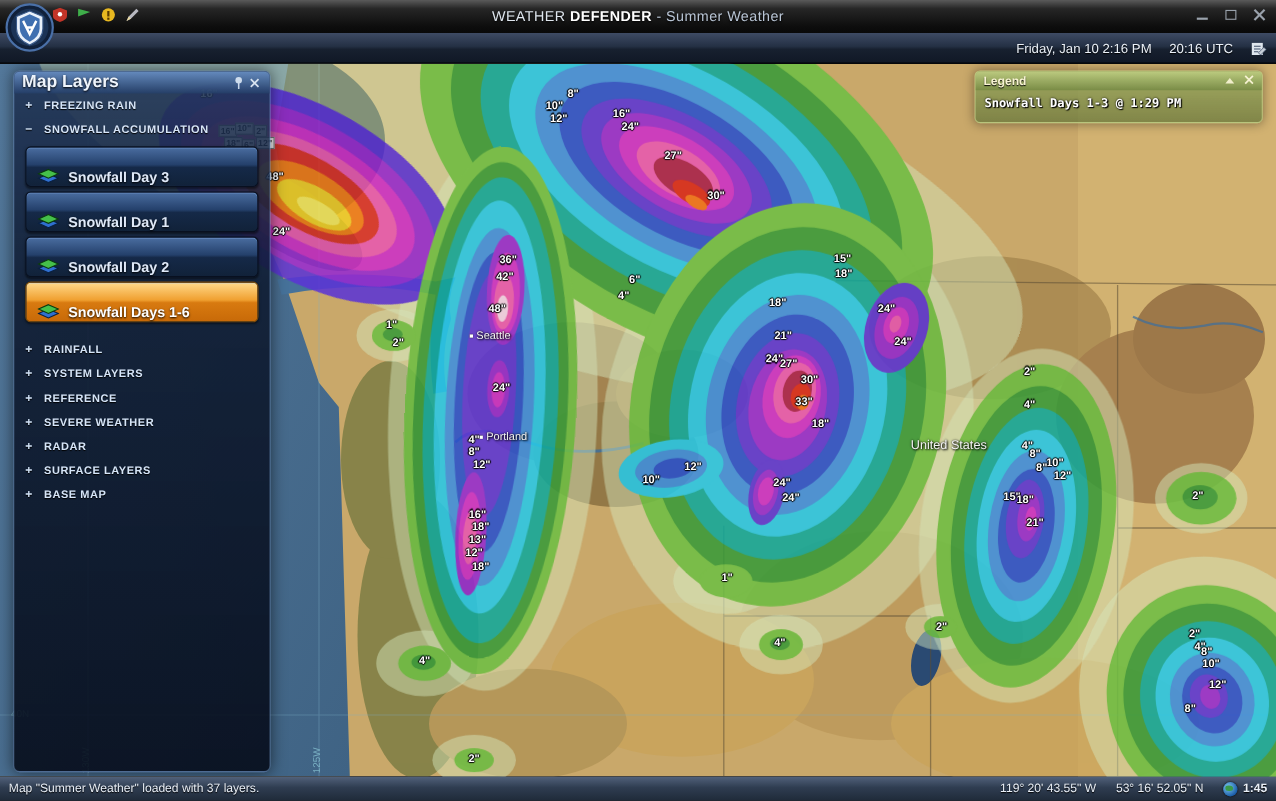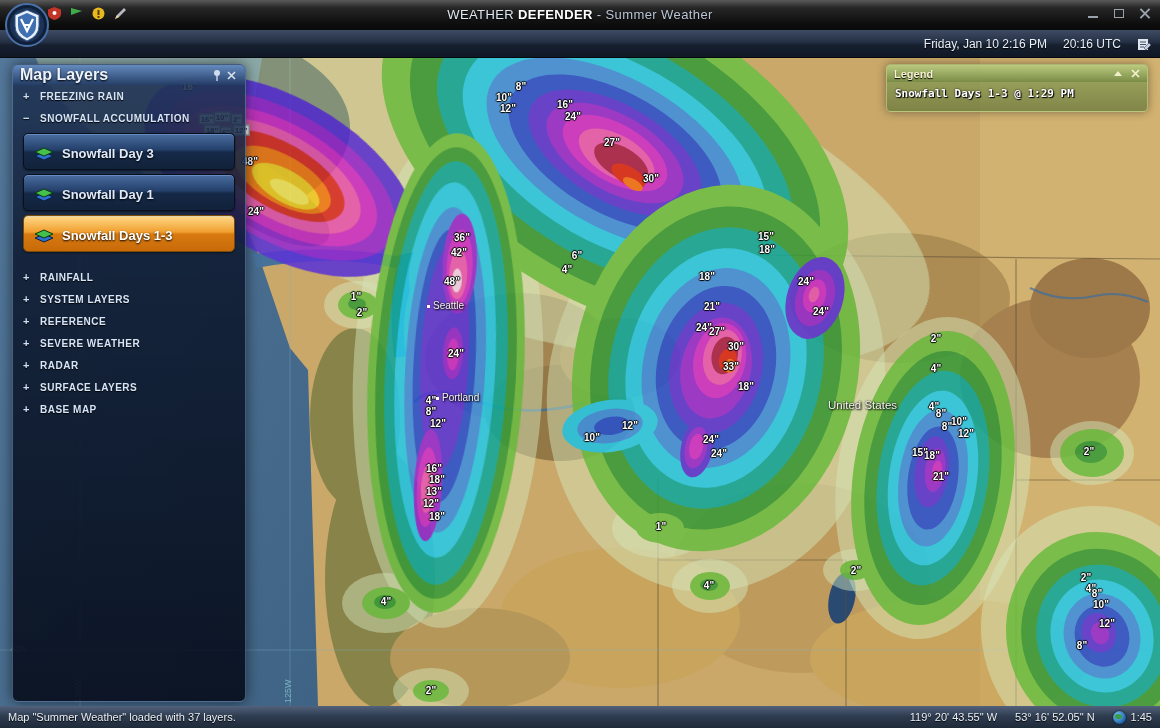--- a/index.html
+++ b/index.html
@@ -56,22 +56,22 @@
     border:1px solid rgba(130,170,220,.45);box-shadow:0 0 14px rgba(0,0,0,.55)}
   .panel-header{height:20px;display:flex;align-items:center;padding:0 7px;
     background:linear-gradient(rgba(110,150,205,.85),rgba(36,62,104,.85));
     border-radius:5px 5px 0 0;color:#eef4fc;font-size:16px;font-weight:bold;text-shadow:0 1px 2px #000}
   .panel-header .spacer{flex:1}
   .hdr-ico{width:14px;height:14px;display:flex;align-items:center;justify-content:center;cursor:pointer;opacity:.9}
   .layer-group{display:flex;align-items:center;gap:7px;padding:5px 10px;color:#d6e5f8;font-size:10px;
     font-weight:bold;letter-spacing:.5px;text-shadow:0 1px 1px #000;cursor:pointer}
   .layer-group.gap-top{margin-top:14px}
   .expander{width:10px;font-size:11px;font-weight:bold;color:#cfe0f4}
-  .layer-btn{margin:4px 10px;height:37px;border-radius:5px;display:flex;align-items:flex-start;gap:8px;
-    padding:12px 10px;cursor:pointer;
+  .layer-btn{margin:4px 10px;height:37px;border-radius:5px;display:flex;align-items:flex-end;gap:8px;
+    padding:1px 10px;cursor:pointer;
     background:linear-gradient(#4a6da0,#24406b 45%,#152948 52%,#112239);
     border:1px solid #081020;box-shadow:inset 0 1px 0 rgba(160,200,255,.35),0 1px 2px rgba(0,0,0,.5);
     color:#dfe9f8;font-size:13px;font-weight:bold;text-shadow:0 1px 2px #000}
   .layer-btn.active{background:linear-gradient(#ffd98a,#f0a030 45%,#d87a10 52%,#c86a08);
     border-color:#7a4a08;color:#fff}
   .btn-ico{flex:0 0 20px;height:16px}
 
   
   .legend-panel{position:absolute;left:886px;top:64px;width:262px;height:48px;z-index:20;border-radius:5px;
     border:1px solid rgba(205,222,150,.55);
@@ -84,21 +84,21 @@
     border-bottom:5px solid #f0eecb;display:inline-block;cursor:pointer}
   .legend-x{margin-left:9px;cursor:pointer}
   .legend-body{padding:5px 8px 0;font-family:"DejaVu Sans Mono",monospace;font-size:11px;font-weight:bold;
     color:#fff;text-shadow:1px 1px 1px #000,0 0 2px #000;white-space:nowrap}
 
   
   .statusbar{position:absolute;left:0;bottom:0;width:1160px;height:22px;z-index:50;display:flex;align-items:center;
     background:linear-gradient(#52627b,#2f3d51 45%,#1f2a39);color:#e9eff7;font-size:11px;text-shadow:0 1px 1px #000}
   .status-msg{margin-left:8px}
   .status-right{margin-left:auto;display:flex;align-items:center;gap:18px;margin-right:8px}
-  .clock-chip{display:flex;align-items:center;gap:5px;font-weight:normal}
+  .clock-chip{display:flex;align-items:center;gap:5px;font-weight:bold}
   .globe{width:13px;height:13px;border-radius:50%;position:relative;
     background:radial-gradient(circle at 35% 35%,#7ec8f0,#1a5ca8 72%);box-shadow:0 0 2px #000}
   .globe::after{content:"";position:absolute;left:2px;top:3px;width:7px;height:5px;background:#3a9a4a;
     border-radius:40% 60% 50% 50%}
 </style>
 </head>
 <body>
 
 <div class="map-wrap">
   <svg width="1160" height="648" viewBox="0 0 1160 648" style="position:absolute;left:0;top:0">
@@ -443,26 +443,33 @@
       </svg>
     <span>Snowfall Day 3</span>
   </div>
   <div class="layer-btn">
     <svg class="btn-ico" viewBox="0 0 20 16">
         <path d="M10,6 L19,10 L10,14 L1,10 Z" fill="#2f6fd0" stroke="#0a2040"></path>
         <path d="M10,2 L19,6 L10,10 L1,6 Z" fill="#45c04a" stroke="#0a3a10"></path>
       </svg>
     <span>Snowfall Day 1</span>
   </div>
+  <div class="layer-btn">
+    <svg class="btn-ico" viewBox="0 0 20 16">
+        <path d="M10,6 L19,10 L10,14 L1,10 Z" fill="#2f6fd0" stroke="#0a2040"></path>
+        <path d="M10,2 L19,6 L10,10 L1,6 Z" fill="#45c04a" stroke="#0a3a10"></path>
+      </svg>
+    <span>Snowfall Day 2</span>
+  </div>
   <div class="layer-btn active">
     <svg class="btn-ico" viewBox="0 0 20 16">
         <path d="M10,6 L19,10 L10,14 L1,10 Z" fill="#2f6fd0" stroke="#0a2040"></path>
         <path d="M10,2 L19,6 L10,10 L1,6 Z" fill="#45c04a" stroke="#0a3a10"></path>
       </svg>
-    <span>Snowfall Days 1-3</span>
+    <span>Snowfall Days 1-6</span>
   </div>
 
   <div class="layer-group gap-top">
     <span class="expander">+</span>
     <span>RAINFALL</span>
   </div>
   <div class="layer-group">
     <span class="expander">+</span>
     <span>SYSTEM LAYERS</span>
   </div>

